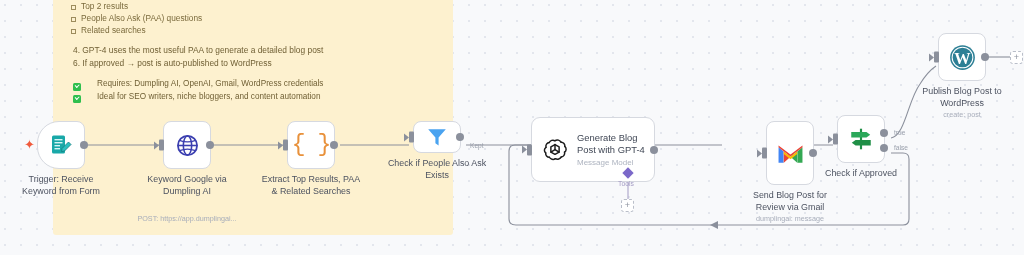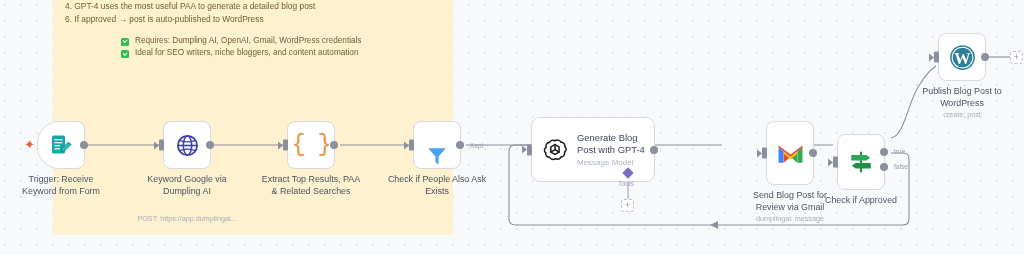--- a/index.html
+++ b/index.html
@@ -69,36 +69,35 @@
     top: 4.5px;
     width: 3px;
     height: 3px;
     border: 1px solid #9d8c5c;
     background: transparent;
   }
   .num-list li {
     font-size: 8.4px;
     line-height: 13.3px;
     color: #6f5f34;
-    padding-left: 12px;
+    padding-left: 20px;
     white-space: nowrap;
   }
   .checks {
     margin-top: 8px;
     padding-left: 20px;
   }
   .checks div {
     font-size: 8.2px;
     line-height: 12.5px;
     color: #6f5f34;
     white-space: nowrap;
     display: flex;
-    align-items: center;
-    gap: 6px;
-    margin-left: 48px;
+    align-items: flex-end;
+    gap: 16px;
   }
   .chk {
     display: inline-block;
     width: 8px;
     height: 8px;
     background: #2fbf4e;
     border-radius: 1.5px;
     position: relative;
     flex: 0 0 auto;
     margin-top: 2px;
@@ -256,20 +255,25 @@
     color: #a39bc4;
   }
 </style>
 </head>
 <body>
 
 <div id="canvas">
 
   <div id="note">
     <div id="note-inner">
+      <ul class="note-list sub-bullets">
+        <li>Top 2 results</li>
+        <li>People Also Ask (PAA) questions</li>
+        <li>Related searches</li>
+      </ul>
       <ul class="note-list num-list">
         <li>4. GPT-4 uses the most useful PAA to generate a detailed blog post</li>
         <li>6. If approved → post is auto-published to WordPress</li>
       </ul>
       <div class="checks">
         <div>
           <span class="chk"></span>
           <span>Requires: Dumpling AI, OpenAI, Gmail, WordPress credentials</span>
         </div>
         <div>
@@ -338,21 +342,21 @@
   </div>
 
   <div class="node" style="left:287px; top:121px; width:48px; height:48px;">
     <div class="port-in"></div>
     <span style="font-size:23px; color:#e8913b; font-family:'Liberation Mono', monospace; letter-spacing:-1px;">{&nbsp;}</span>
     <div class="port-out"></div>
     <div class="node-label" style="width:170px;">Extract Top Results, PAA
 &amp; Related Searches</div>
   </div>
 
-  <div class="node" style="left:413px; top:121px; width:48px; height:48px;align-items:flex-end;">
+  <div class="node" style="left:413px; top:121px; width:48px; height:32px;">
     <div class="port-in"></div>
     <svg width="24" height="24" viewBox="0 0 24 24">
       <path d="M3.2 4.2 H20.8 L13.6 12.6 V20.4 L10.4 18.2 V12.6 Z" fill="#4aa3f0"></path>
     </svg>
     <div class="port-out"></div>
     <div class="port-label" style="left:56px; top:20px;">Kept</div>
     <div class="node-label" style="width:170px;">Check if People Also Ask
 Exists</div>
   </div>
 
@@ -397,21 +401,21 @@
       <path d="M7 8.4 L14 13.8 L7 20 Z" fill="#ea4335"></path>
       <path d="M21 8.4 L14 13.8 L21 20 Z" fill="#34a853"></path>
       <path d="M7 8.4 L14 13.8 L21 8.4 V11 L14 16.4 L7 11 Z" fill="#fbbc05"></path>
     </svg>
     <div class="port-out"></div>
     <div class="node-label">Send Blog Post for
 Review via Gmail</div>
     <div class="node-sub" style="top: calc(100% + 30px);">dumplingai: message</div>
   </div>
 
-  <div class="node" style="left:837px; top:134px; width:48px; height:56px;">
+  <div class="node" style="left:837px; top:115px; width:48px; height:48px;">
     <div class="port-in"></div>
     <svg width="26" height="26" viewBox="0 0 24 24">
       <rect x="11" y="2.5" width="2" height="19" fill="#1f8f46"></rect>
       <path d="M3 5.5 H17 L20.5 8 L17 10.5 H3 Z" fill="#2aa85a"></path>
       <path d="M21 13 H7 L3.5 15.5 L7 18 H21 Z" fill="#1f8f46"></path>
     </svg>
     <div class="port-out" style="top:17px;"></div>
     <div class="port-label" style="left:56px; top:13px;">true</div>
     <div class="port-out" style="top:32px;"></div>
     <div class="port-label" style="left:56px; top:28px;">false</div>

